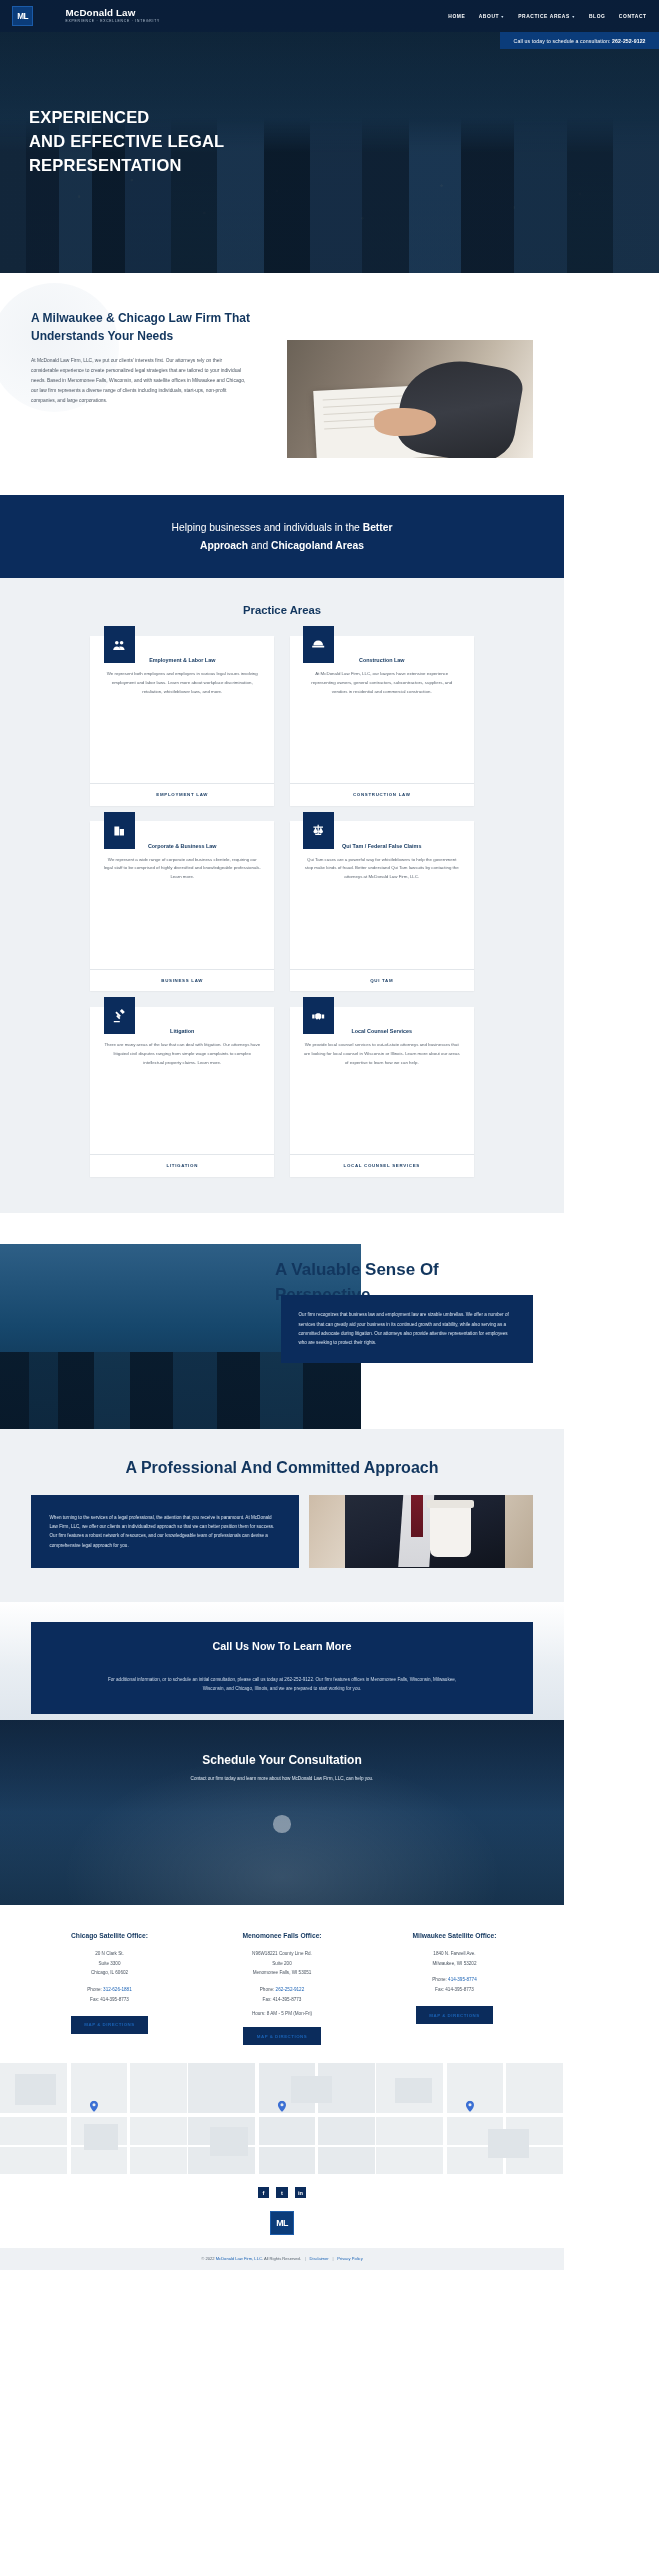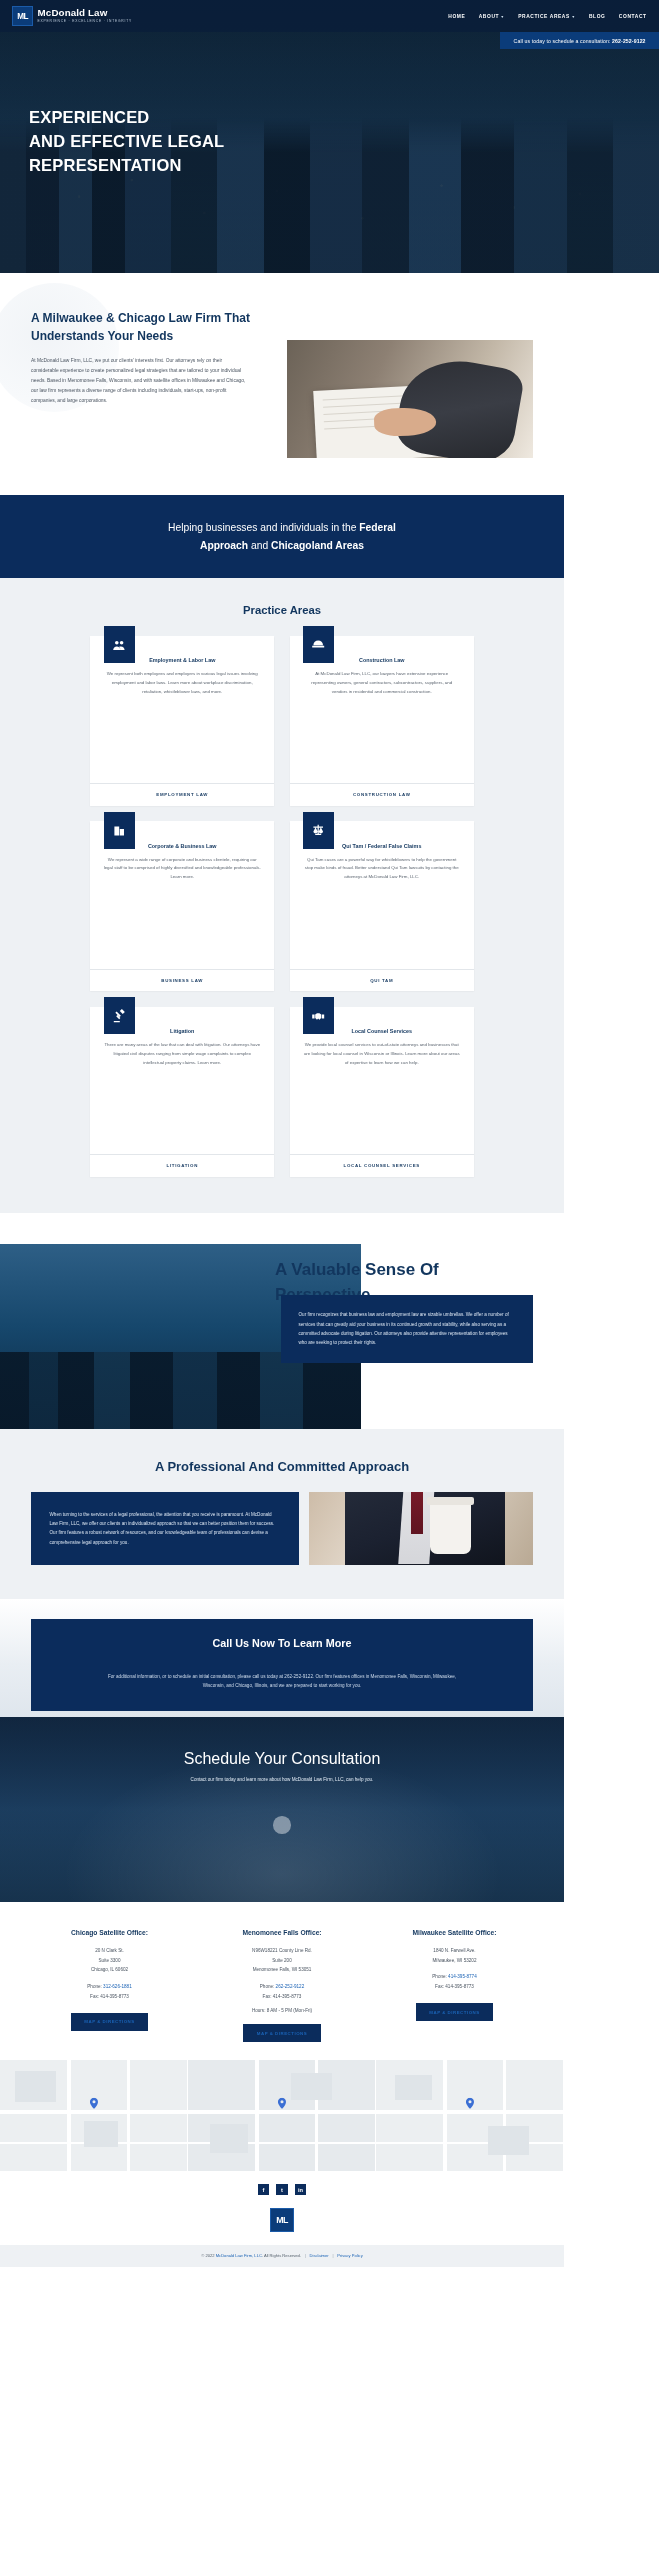--- a/index.html
+++ b/index.html
@@ -55,21 +55,21 @@
     display: flex; align-items: center;
     padding: 0 12.4px;
   }
   .logo { display: flex; align-items: center; gap: 4.6px; }
   .logo-mark {
     width: 20.6px; height: 20.6px; background: #0b3c7a;
     display: flex; align-items: center; justify-content: center;
     color: #fff; font-size: 8.2px; font-weight: bold; letter-spacing: -0.5px;
     border: 0.5px solid #1b5ba8;
   }
-  .logo-text { line-height: 1.05; }
+  .logo-text { line-height: 1.05; margin-left: 28px; }
   .logo-title { color: #fff; font-size: 9.8px; font-weight: bold; letter-spacing: 0.1px; }
   .logo-sub { color: #b9c8d8; font-size: 3.3px; letter-spacing: 0.8px; margin-top: 1.5px; }
   .mainnav { margin-left: auto; display: flex; gap: 13.4px; align-items: center; }
   .mainnav a {
     color: #ffffff; font-size: 4.9px; letter-spacing: 0.6px;
     text-decoration: none; font-weight: 600;
   }
   .caret { font-size: 3.6px; margin-left: 1.5px; color: #cfe0f0; }
 
   .consult-bar {
@@ -209,21 +209,21 @@
     position: absolute; right: 31px; top: 82px; width: 252px;
     background: #0b2c5c; color: #dce6f2;
     padding: 15.5px 17.5px; font-size: 4.6px; line-height: 2.05;
   }
 
   
   .approach {
     background: #eef1f4; padding: 30px 31px 34px;
   }
   .approach h2 {
-    text-align: center; color: #12365e; font-size: 13px; font-weight: bold;
+    text-align: center; color: #12365e; font-size: 16px; font-weight: bold;
     margin-bottom: 18.5px;
   }
   .approach-row { display: flex; align-items: stretch; }
   .approach-box {
     width: 268px; background: #0b2c5c; color: #dce6f2;
     padding: 17.5px 18.5px; font-size: 4.6px; line-height: 2.05;
   }
   .approach-photo {
     flex: 1; margin-left: 10.3px;
     background: linear-gradient(120deg, #cdbca8 0%, #e7ded2 40%, #b9a994 100%);
@@ -274,21 +274,21 @@
   }
   .schedule:before {
     content:""; position:absolute; inset:0;
     background:
       radial-gradient(ellipse at 50% 85%, rgba(255,255,255,.13) 0%, transparent 55%),
       linear-gradient(180deg, rgba(8,22,38,.55) 0%, rgba(8,22,38,.25) 50%, rgba(8,22,38,.6) 100%);
   }
   .schedule-inner {
     position: relative; z-index: 2; text-align: center; padding-top: 33px; color: #fff;
   }
-  .schedule h2 { font-size: 16px; font-weight: normal; margin-bottom: 9.3px; }
+  .schedule h2 { font-size: 12px; font-weight: bold; margin-bottom: 9.3px; }
   .schedule p { font-size: 4.6px; color: #e3ecf6; }
   .spinner {
     position: relative; z-index: 2; margin: 34px auto 0;
     width: 17.5px; height: 17.5px; border-radius: 50%;
     background: rgba(255,255,255,.42);
   }
 
   
   .offices {
     background: #fff; padding: 27px 31px 17.5px;
@@ -396,21 +396,21 @@
       <p>At McDonald Law Firm, LLC, we put our clients' interests first. Our attorneys rely on their considerable experience to create personalized legal strategies that are tailored to your individual needs. Based in Menomonee Falls, Wisconsin, and with satellite offices in Milwaukee and Chicago, our law firm represents a diverse range of clients including individuals, start-ups, non-profit companies, and large corporations.</p>
     </div>
     <div class="intro-right">
       <div class="deskpad"></div>
       <div class="deskhand"></div>
     </div>
   </section>
 
   <section class="banner">
     <h2>
-      <span>Helping businesses and individuals in the </span><b>Federal</b><br>
+      <span>Helping businesses and individuals in the </span><b>Better</b><br>
       <b>Approach</b><span> and </span><b>Chicagoland Areas</b>
     </h2>
   </section>
 
   <section class="practice">
     <h2>Practice Areas</h2>
     <div class="cards">
 
       <div class="card tall">
         <div class="card-icon">

